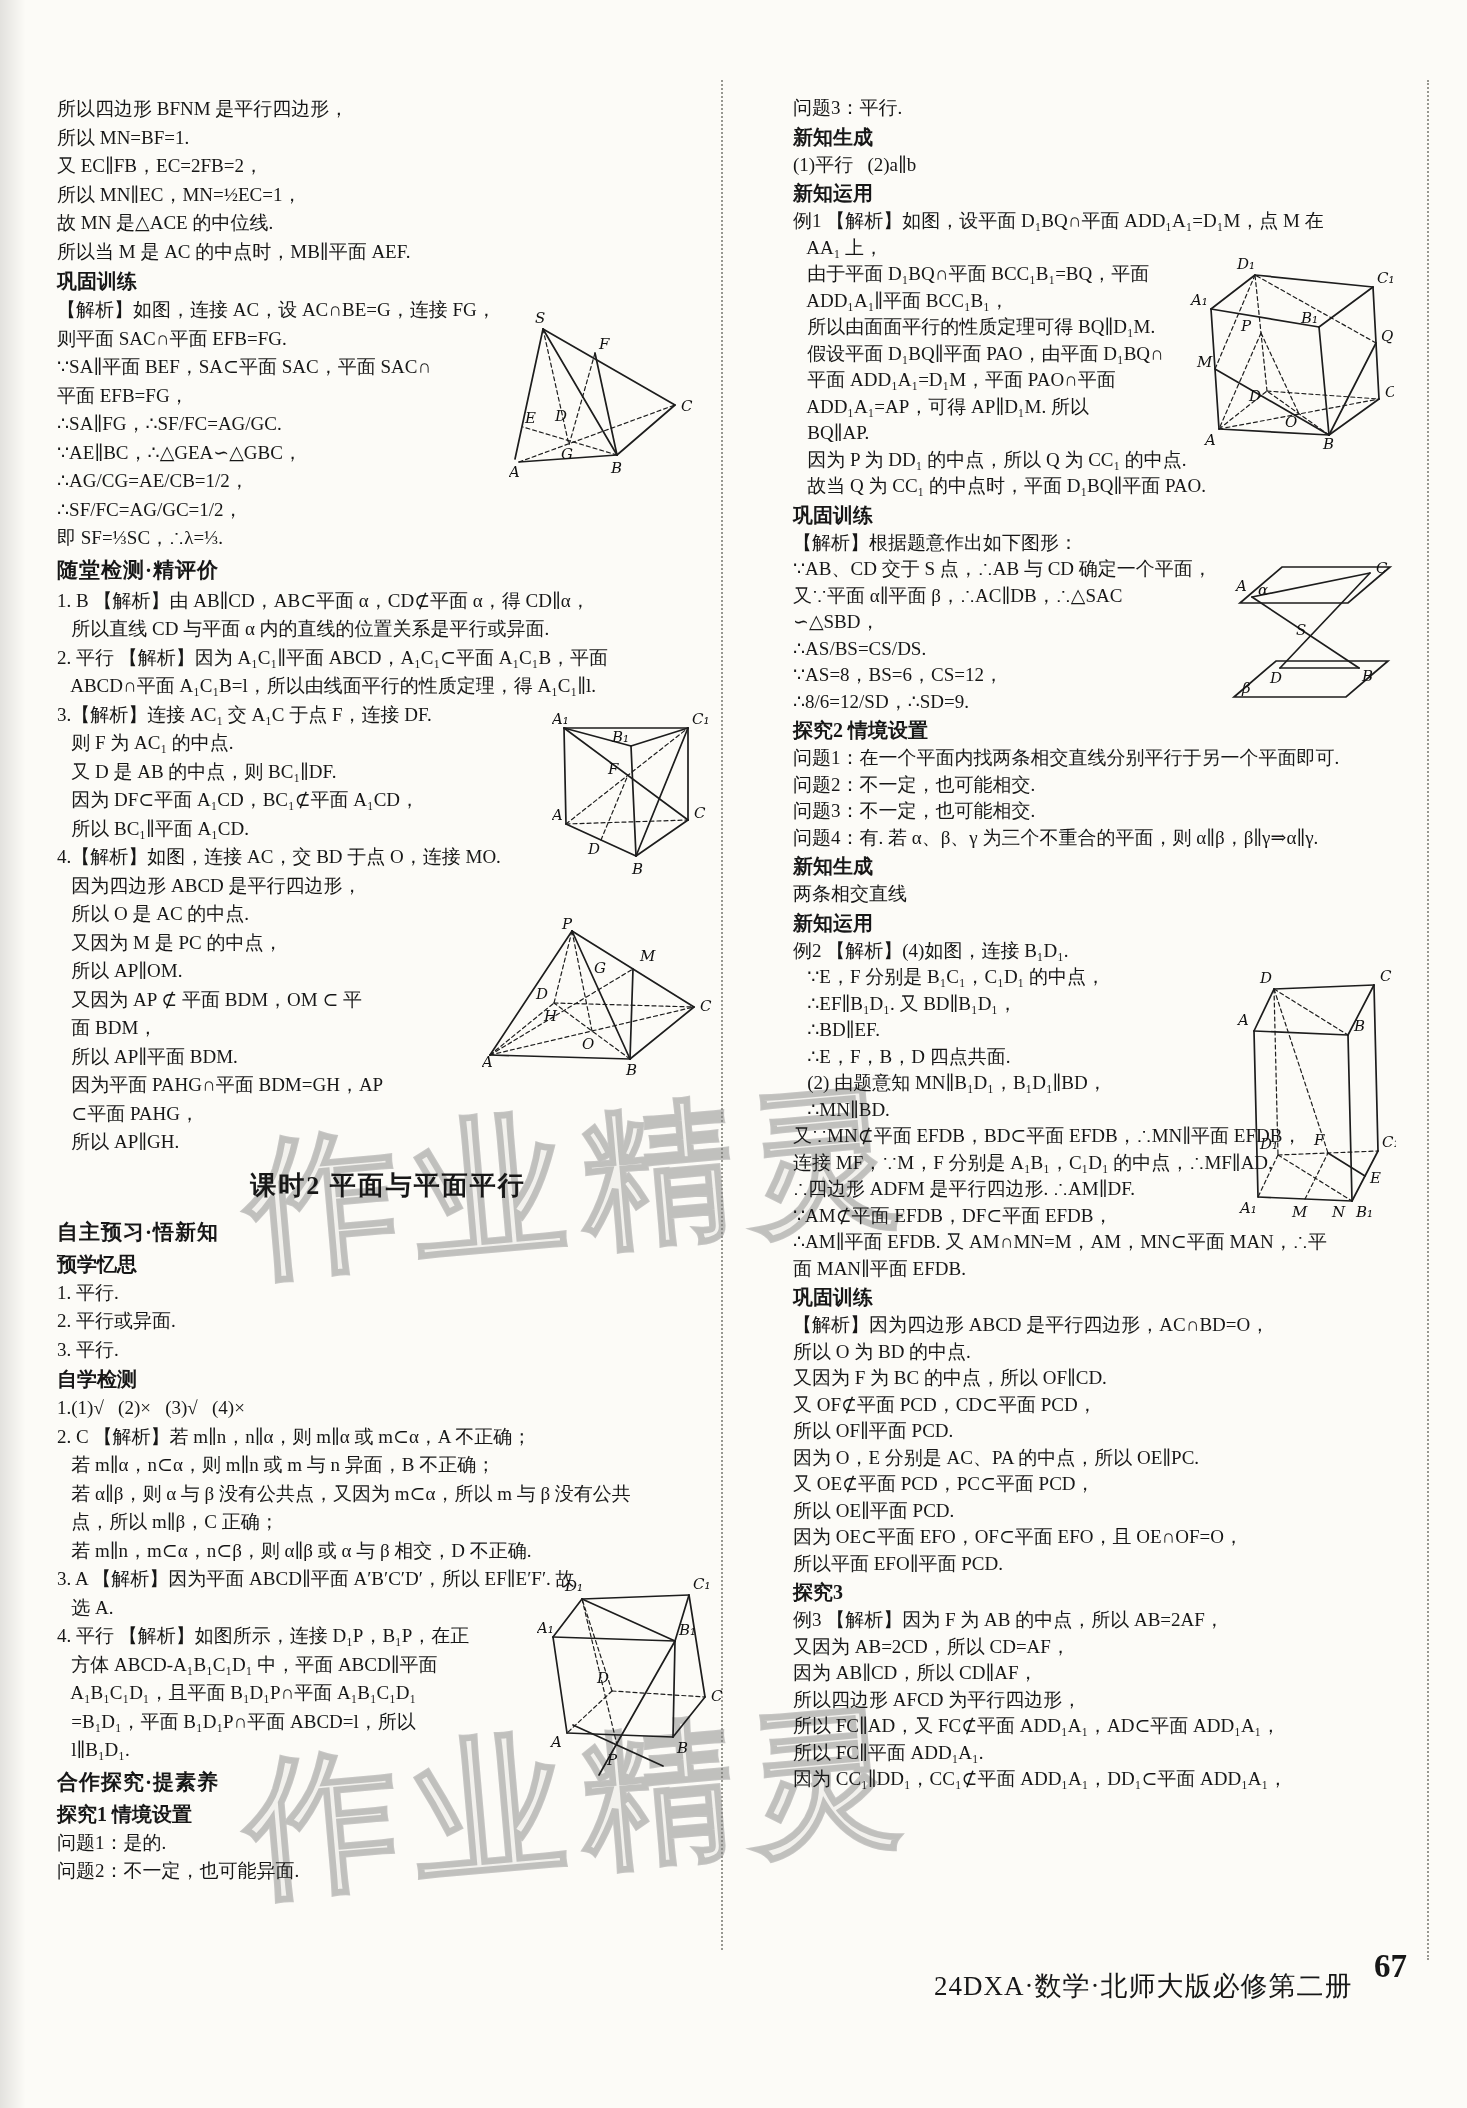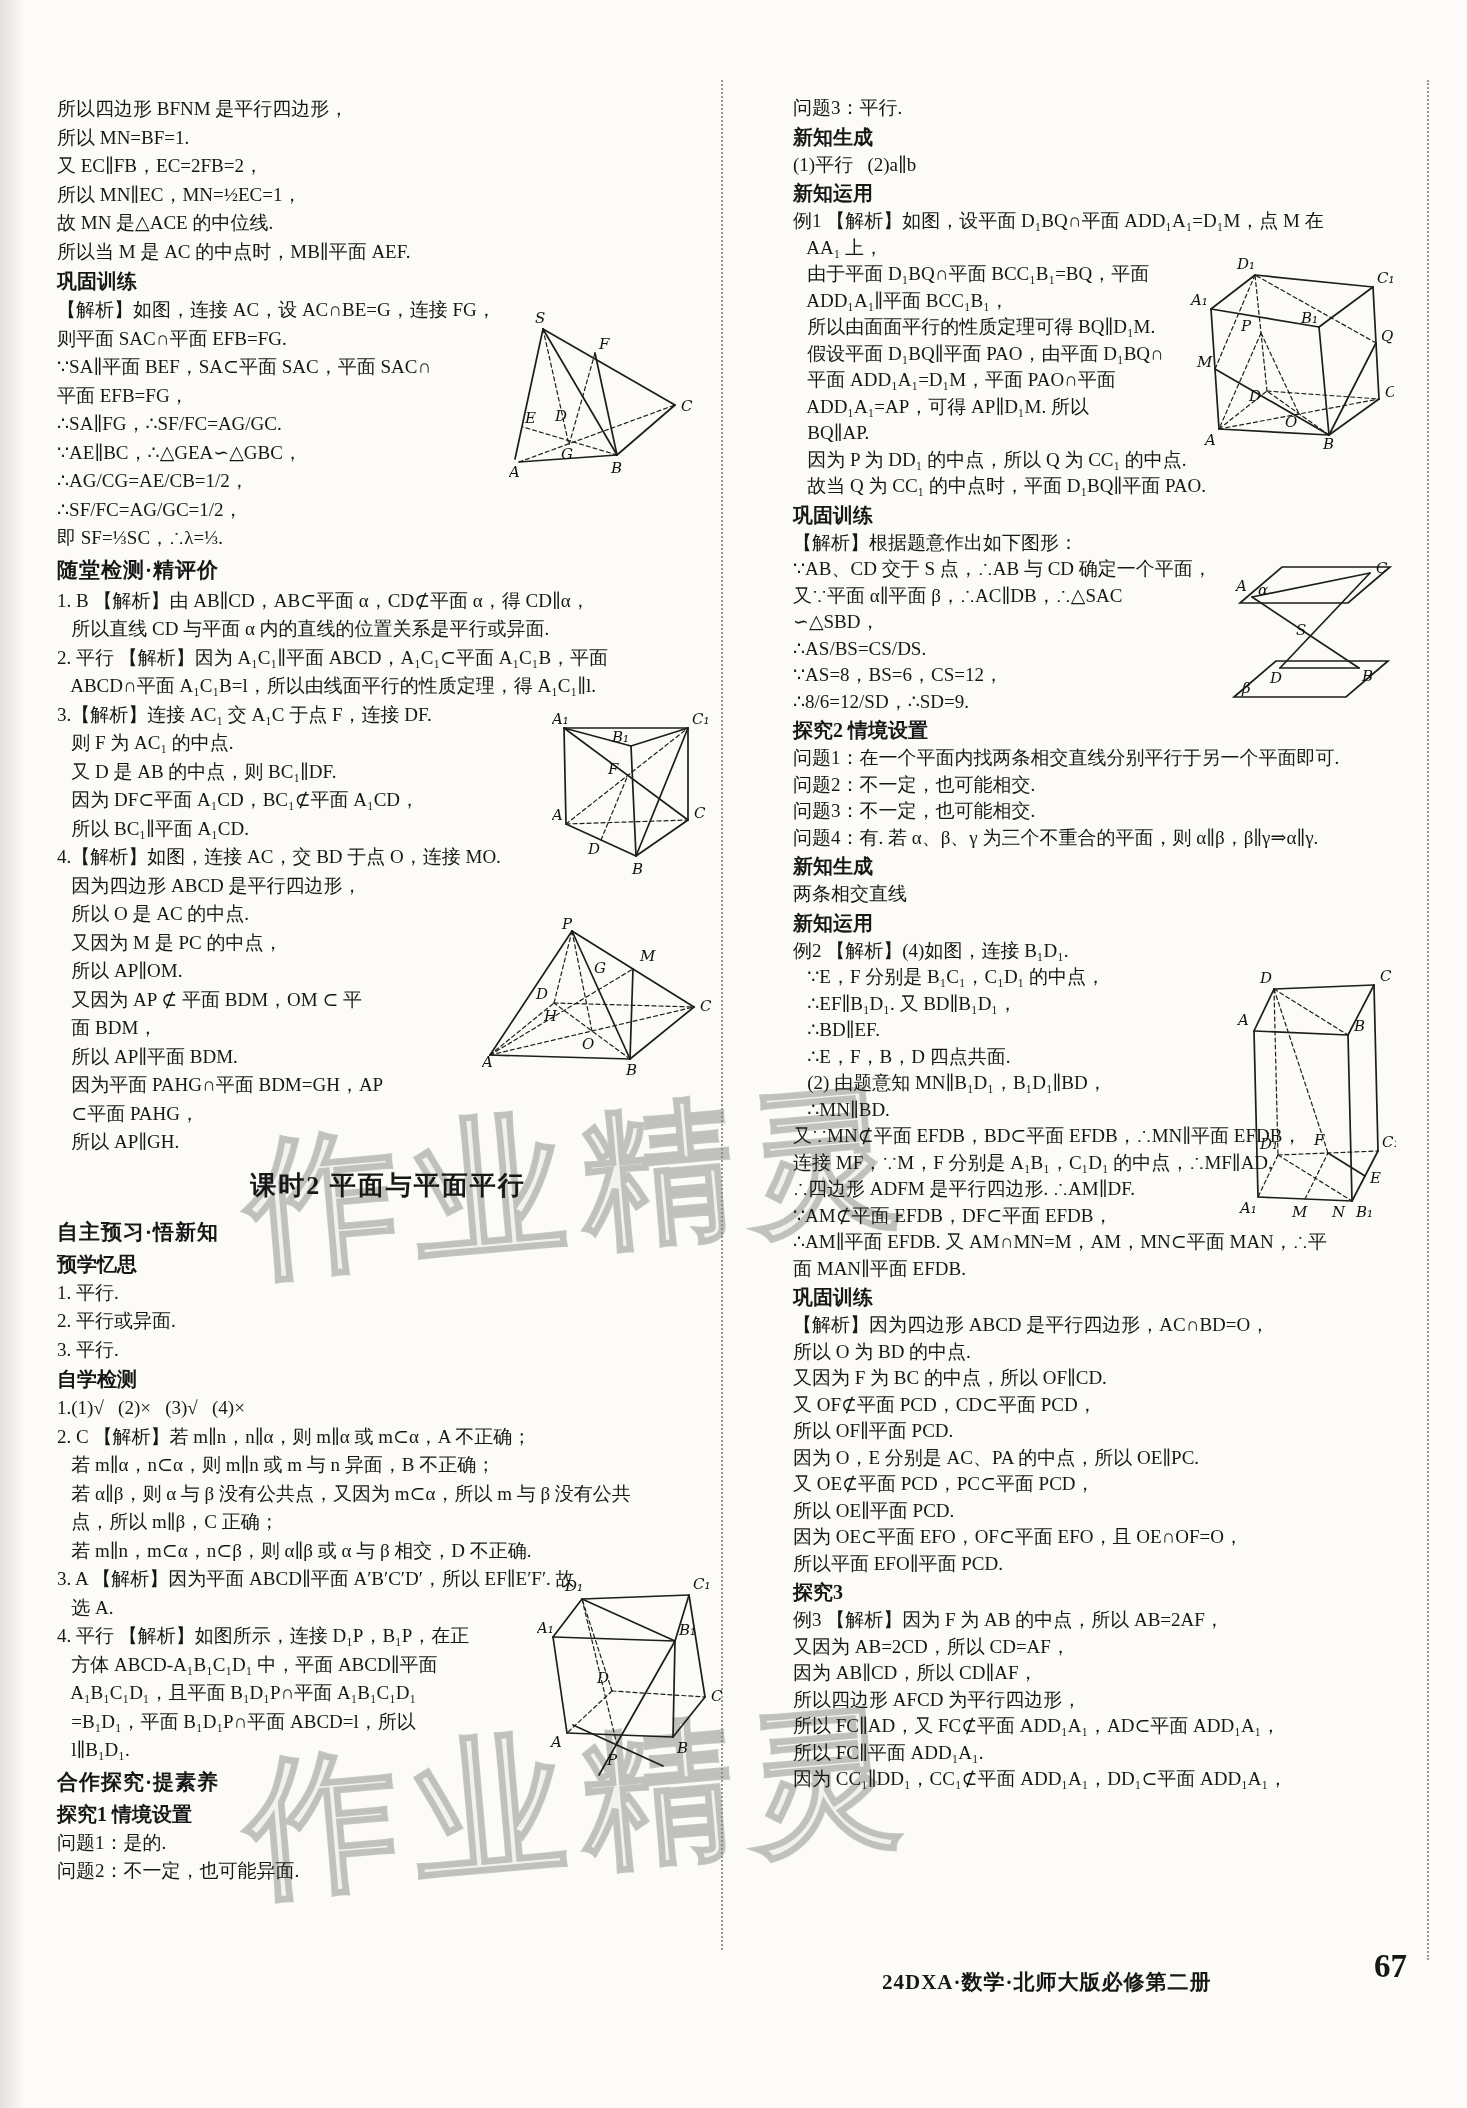--- a/index.html
+++ b/index.html
@@ -17,21 +17,21 @@
   .title{font-size:26px;font-weight:bold;text-align:center;line-height:42px;margin:8px;letter-spacing:2px;}
   .fig{position:absolute;}
   .fig line,.fig path{stroke:#1d1d1d;fill:none;stroke-linecap:round;}
   .fig .s{stroke-width:1.7;}
   .fig .d{stroke-width:1.2;stroke-dasharray:4 3;}
   .fig text{font-size:15px;font-style:italic;font-family:"DejaVu Serif",serif;fill:#101010;}
   .wm{position:absolute;font-weight:bold;font-size:152px;letter-spacing:16px;white-space:nowrap;
       color:rgba(128,128,128,0.08);-webkit-text-stroke:2px rgba(125,125,125,0.42);
       transform:rotate(-5deg);pointer-events:none;}
   .vdot{position:absolute;width:0;border-left:2px dotted #979790;}
-  .footer-imprint{position:absolute;left:882px;top:1968px;font-size:21px;font-weight:bold;letter-spacing:1px;}
+  .footer-imprint{position:absolute;left:934px;top:1968px;font-size:27px;font-weight:normal;letter-spacing:1px;}
   .page-num{position:absolute;left:1374px;top:1948px;font-size:33px;font-weight:bold;}
 </style>
 </head>
 <body>
 
 <div class="page">
   <div class="edge-shade"></div>
 
   <div class="vdot" style="left:721px;top:80px;height:1870px;"></div>
   <div class="vdot" style="left:1427px;top:80px;height:1880px;"></div>

